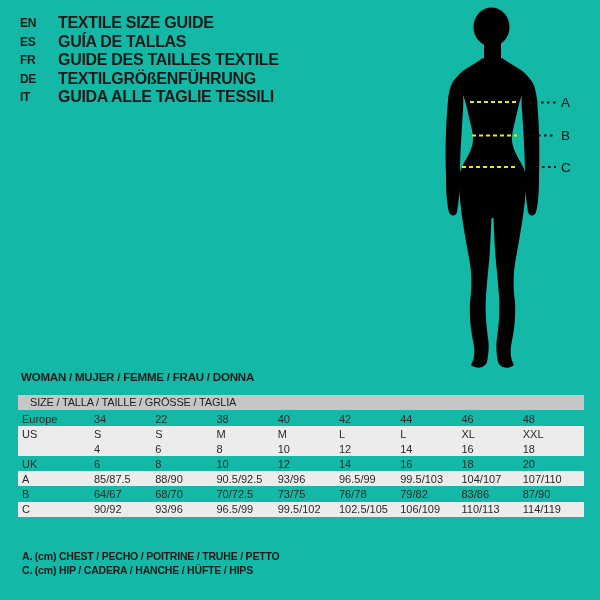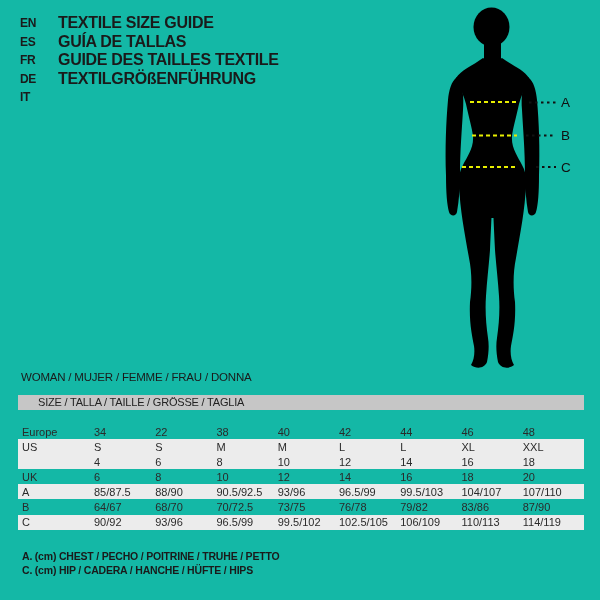--- a/index.html
+++ b/index.html
@@ -25,29 +25,29 @@
   .figure-svg{position:absolute;left:430px;top:0px;}
   .sil{fill:var(--silhouette);}
   .mline-yellow{stroke:var(--dash-yellow);stroke-width:2;stroke-dasharray:4 3;fill:none;}
   .mline-black{stroke:#111;stroke-width:2;stroke-dasharray:2.5 3.5;fill:none;}
   .marker-label{position:absolute;left:561px;width:20px;font-size:13.5px;color:#111;}
   .marker-a{top:95px;}
   .marker-b{top:128px;}
   .marker-c{top:160px;}
 
   
-  .woman-title{position:absolute;left:21px;top:371px;font-size:11.5px;font-weight:normal;letter-spacing:-0.2px;white-space:nowrap;}
+  .woman-title{position:absolute;left:21px;top:371px;font-size:11.5px;font-weight:bold;letter-spacing:-0.2px;white-space:nowrap;}
 
   
   .size-table{position:absolute;left:18px;top:395px;width:566px;}
   .thead{
     height:15px;background:var(--header-bar);font-size:11px;color:#222;
-    line-height:15px;padding-left:20px;letter-spacing:-0.2px;box-sizing:border-box;
+    line-height:15px;padding-left:12px;letter-spacing:-0.2px;box-sizing:border-box;
   }
-  .tbody{margin-top:14px;}
+  .tbody{margin-top:1px;}
   .trow{display:flex;height:15.1px;align-items:center;font-size:11px;color:#2a2a2a;}
   .trow:nth-child(2),.trow:nth-child(3),.trow:nth-child(5),.trow:nth-child(7){background:var(--row-shade);}
   .tlabel{width:76px;padding-left:4px;box-sizing:border-box;text-align:left;white-space:nowrap;}
   .tcell{flex:1;text-align:left;white-space:nowrap;}
 
   
   .legend{position:absolute;left:22px;top:549px;}
   .legend-line{font-size:10.5px;font-weight:bold;letter-spacing:-0.2px;line-height:14.4px;white-space:nowrap;}
 </style>
 </head>
@@ -67,20 +67,21 @@
     <div class="lang-row">
       <span class="lang-code">FR</span>
       <span class="lang-title">GUIDE DES TAILLES TEXTILE</span>
     </div>
     <div class="lang-row">
       <span class="lang-code">DE</span>
       <span class="lang-title">TEXTILGRÖßENFÜHRUNG</span>
     </div>
     <div class="lang-row">
       <span class="lang-code">IT</span>
+      <span class="lang-title">GUIDA ALLE TAGLIE TESSILI</span>
     </div>
   </div>
 
   <svg class="figure-svg" width="145" height="378" viewBox="430 0 145 378" xmlns="http://www.w3.org/2000/svg">
 
     <ellipse class="sil" cx="491.5" cy="27" rx="18" ry="19.5"></ellipse>
 
     <path class="sil" d="M 484,36 L 484,60 C 488,66 497,66 501,60 L 501,36 Z"></path>
 
     <path class="sil" d="

